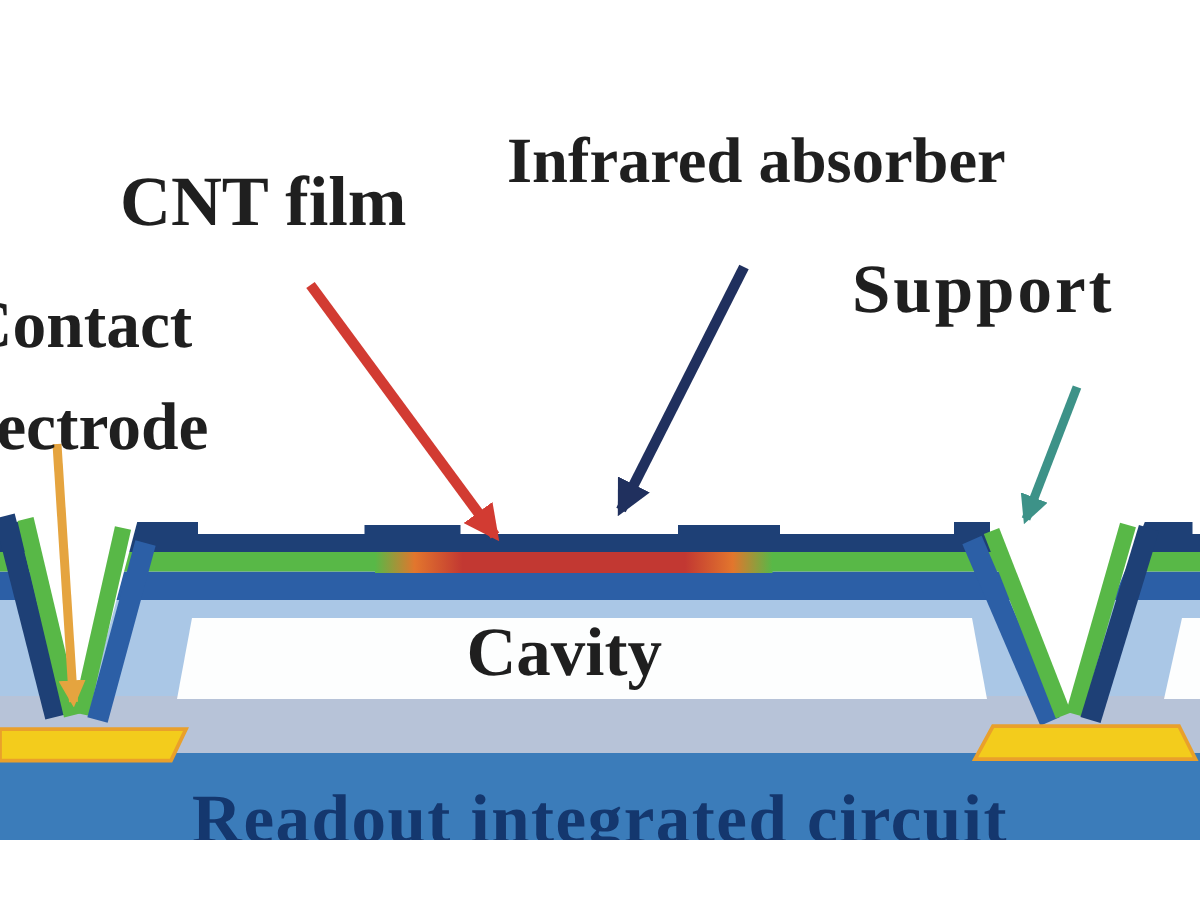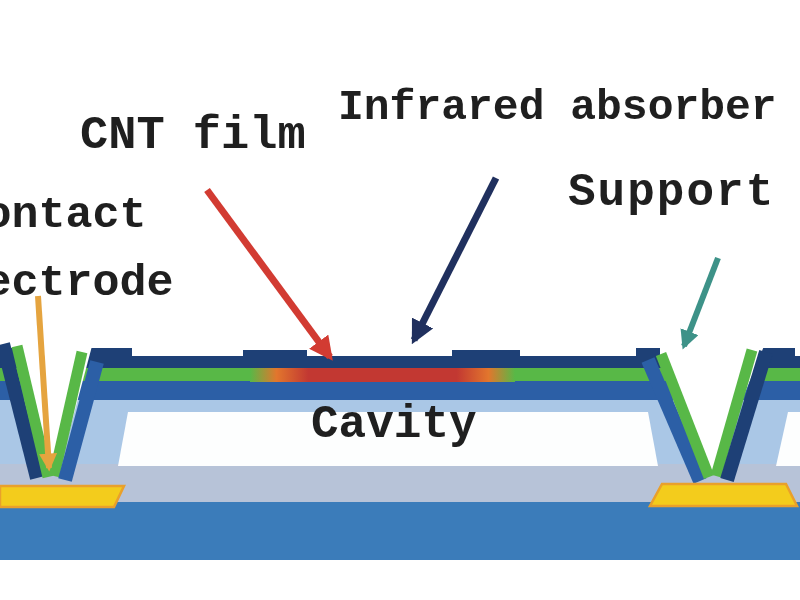--- a/index.html
+++ b/index.html
@@ -1,31 +1,31 @@
 <!DOCTYPE html>
 <html style="--c-background: #ffffff; --c-label-text: #1f1f1f; --c-roic-fill: #3b7cba; --c-roic-text: #14376e; --c-cavity-white: #fdfefe; --c-upper-band: #aac7e6; --c-lower-band: #b7c3d8; --c-struct-blue: #2c5fa6; --c-top-navy: #1e4076; --c-support-green: #58b847; --c-cnt-red: #c23832; --c-blend-orange: #e2762d; --c-pad-gold: #f3cc1c; --c-pad-edge-orange: #e9a02b; --c-arrow-red: #d23b32; --c-arrow-navy: #20305e; --c-arrow-teal: #3d9288; --c-arrow-orange: #e5a43f;"><head>
 <meta charset="utf-8">
 <style>
   html,body{margin:0;padding:0;background:#ffffff;}
   .stage{
     position:relative;width:800px;height:560px;overflow:hidden;
     background:var(--c-background,#ffffff);
-    font-family:Liberation Mono, monospace;
+    font-family:Liberation Serif, serif;
   }
   .stage svg{position:absolute;left:0;top:0;}
   .label{
     position:absolute;font-weight:bold;color:var(--c-label-text,#1f1f1f);
     white-space:nowrap;line-height:1.1;
   }
   .lbl-cnt{left:80px;top:110px;font-size:47px;}
   .lbl-absorber{left:338px;top:84px;font-size:43px;}
   .lbl-contact{left:-160px;top:182px;width:424px;text-align:center;
                font-size:45px;line-height:68px;}
   .lbl-support{left:568px;top:168px;font-size:46px;letter-spacing:2px;}
-  .lbl-cavity{left:311px;top:400px;font-size:46px;}
+  .lbl-cavity{left:311px;top:410px;font-size:46px;}
   .lbl-readout{left:0;top:521px;width:800px;text-align:center;
                font-size:46px;letter-spacing:1px;color:var(--c-roic-text,#143a72);}
 </style>
 </head>
 <body>
 
 <div class="stage">
 
   <svg width="800" height="600" viewBox="0 0 800 600">
     <defs>
@@ -102,14 +102,15 @@
 
   <div class="label lbl-contact">
     <div>Contact</div>
     <div>electrode</div>
   </div>
 
   <div class="label lbl-support">Support</div>
 
   <div class="label lbl-cavity">Cavity</div>
 
+  <div class="label lbl-readout">Readout integrated circuit</div>
 
 </div>
 
 </body></html>

